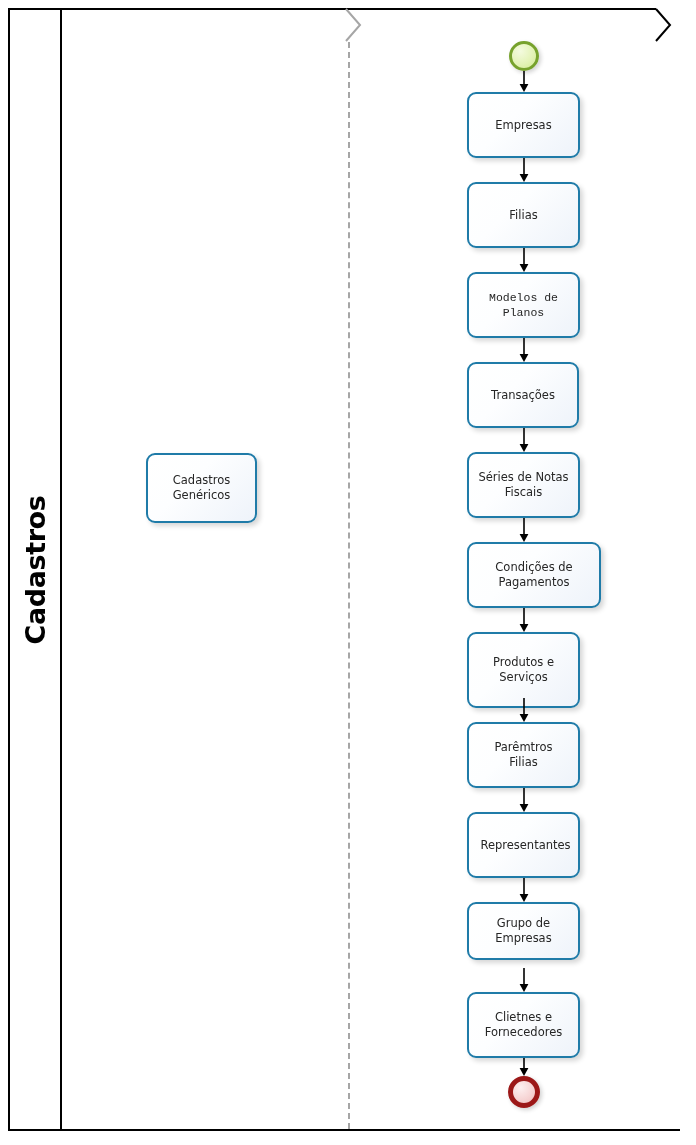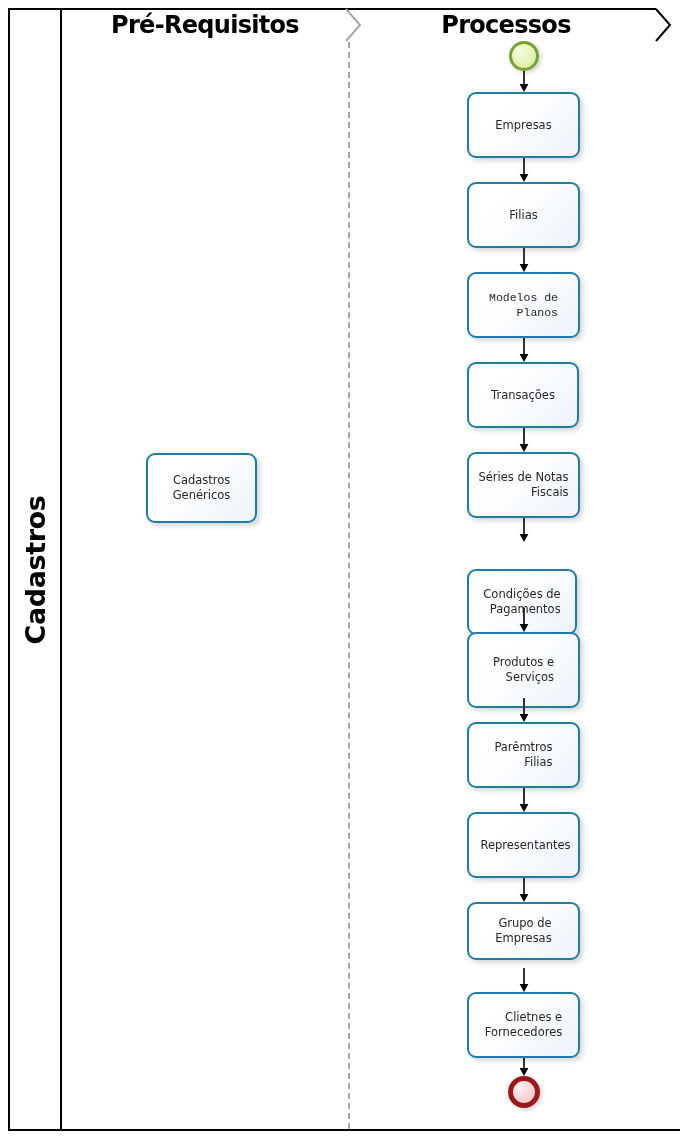--- a/index.html
+++ b/index.html
@@ -129,21 +129,21 @@
     display: flex;
     align-items: center;
     justify-content: center;
     text-align: center;
     color: #262626;
     font-size: 11.5px;
     line-height: 15px;
     font-family: "DejaVu Sans", sans-serif;
     padding: 2px 4px;
   }
-  .node-label { display: block; white-space: pre-line; text-align: right; }
+  .node-label { display: block; white-space: pre-line; }
 
   
   .event {
     position: absolute;
     box-sizing: border-box;
     border-radius: 50%;
   }
   #start-event {
     border: 3px solid #77A22D;
     background: radial-gradient(circle at 35% 30%, #f4fbdf 0%, #e4f3b8 55%, #d2eb92 100%);
@@ -169,27 +169,21 @@
 
   <div class="pool-border-top"></div>
   <div class="pool-border-bottom"></div>
   <div class="pool-border-left"></div>
 
   <div id="pool-label-cell">
     <div class="pool-label-divider"></div>
     <div id="pool-label-text">Cadastros</div>
   </div>
 
-  <div id="lane-header-prereq" class="lane-header">
-    <span>Pré-Requisitos</span>
-  </div>
-
-  <div id="lane-header-proc" class="lane-header">
-    <span>Processos</span>
-  </div>
+
 
   <div id="chevron-mid" class="chevron">
     <svg width="26" height="34" viewBox="0 0 26 34">
       <polyline points="2,1 16,17 2,33" fill="none" stroke="#a6a6a6" stroke-width="2"></polyline>
     </svg>
   </div>
 
   <div id="chevron-right" class="chevron">
     <svg width="26" height="34" viewBox="0 0 26 34">
       <polyline points="2,1 16,17 2,33" fill="none" stroke="#000000" stroke-width="2"></polyline>
@@ -220,21 +214,21 @@
       <span class="node-label">Modelos de
 Planos</span>
     </div>
     <div class="node" id="node-transacoes" style="left: 467px; top: 362px; width: 112px; height: 66px;">
       <span class="node-label">Transações</span>
     </div>
     <div class="node" id="node-series-de-notas-fiscais" style="left: 467px; top: 452px; width: 113px; height: 66px;">
       <span class="node-label">Séries de Notas
 Fiscais</span>
     </div>
-    <div class="node" id="node-condicoes-de-pagamentos" style="left: 467px; top: 569px; width: 110px; height: 66px;">
+    <div class="node" id="node-condicoes-de-pagamentos" style="left: 467px; top: 542px; width: 134px; height: 66px;">
       <span class="node-label">Condições de
 Pagamentos</span>
     </div>
     <div class="node" id="node-produtos-e-servicos" style="left: 467px; top: 632px; width: 113px; height: 76px;">
       <span class="node-label">Produtos e
 Serviços</span>
     </div>
     <div class="node" id="node-paremtros-fiscais" style="left: 467px; top: 722px; width: 113px; height: 66px;">
       <span class="node-label">Parêmtros
 Filias</span>

